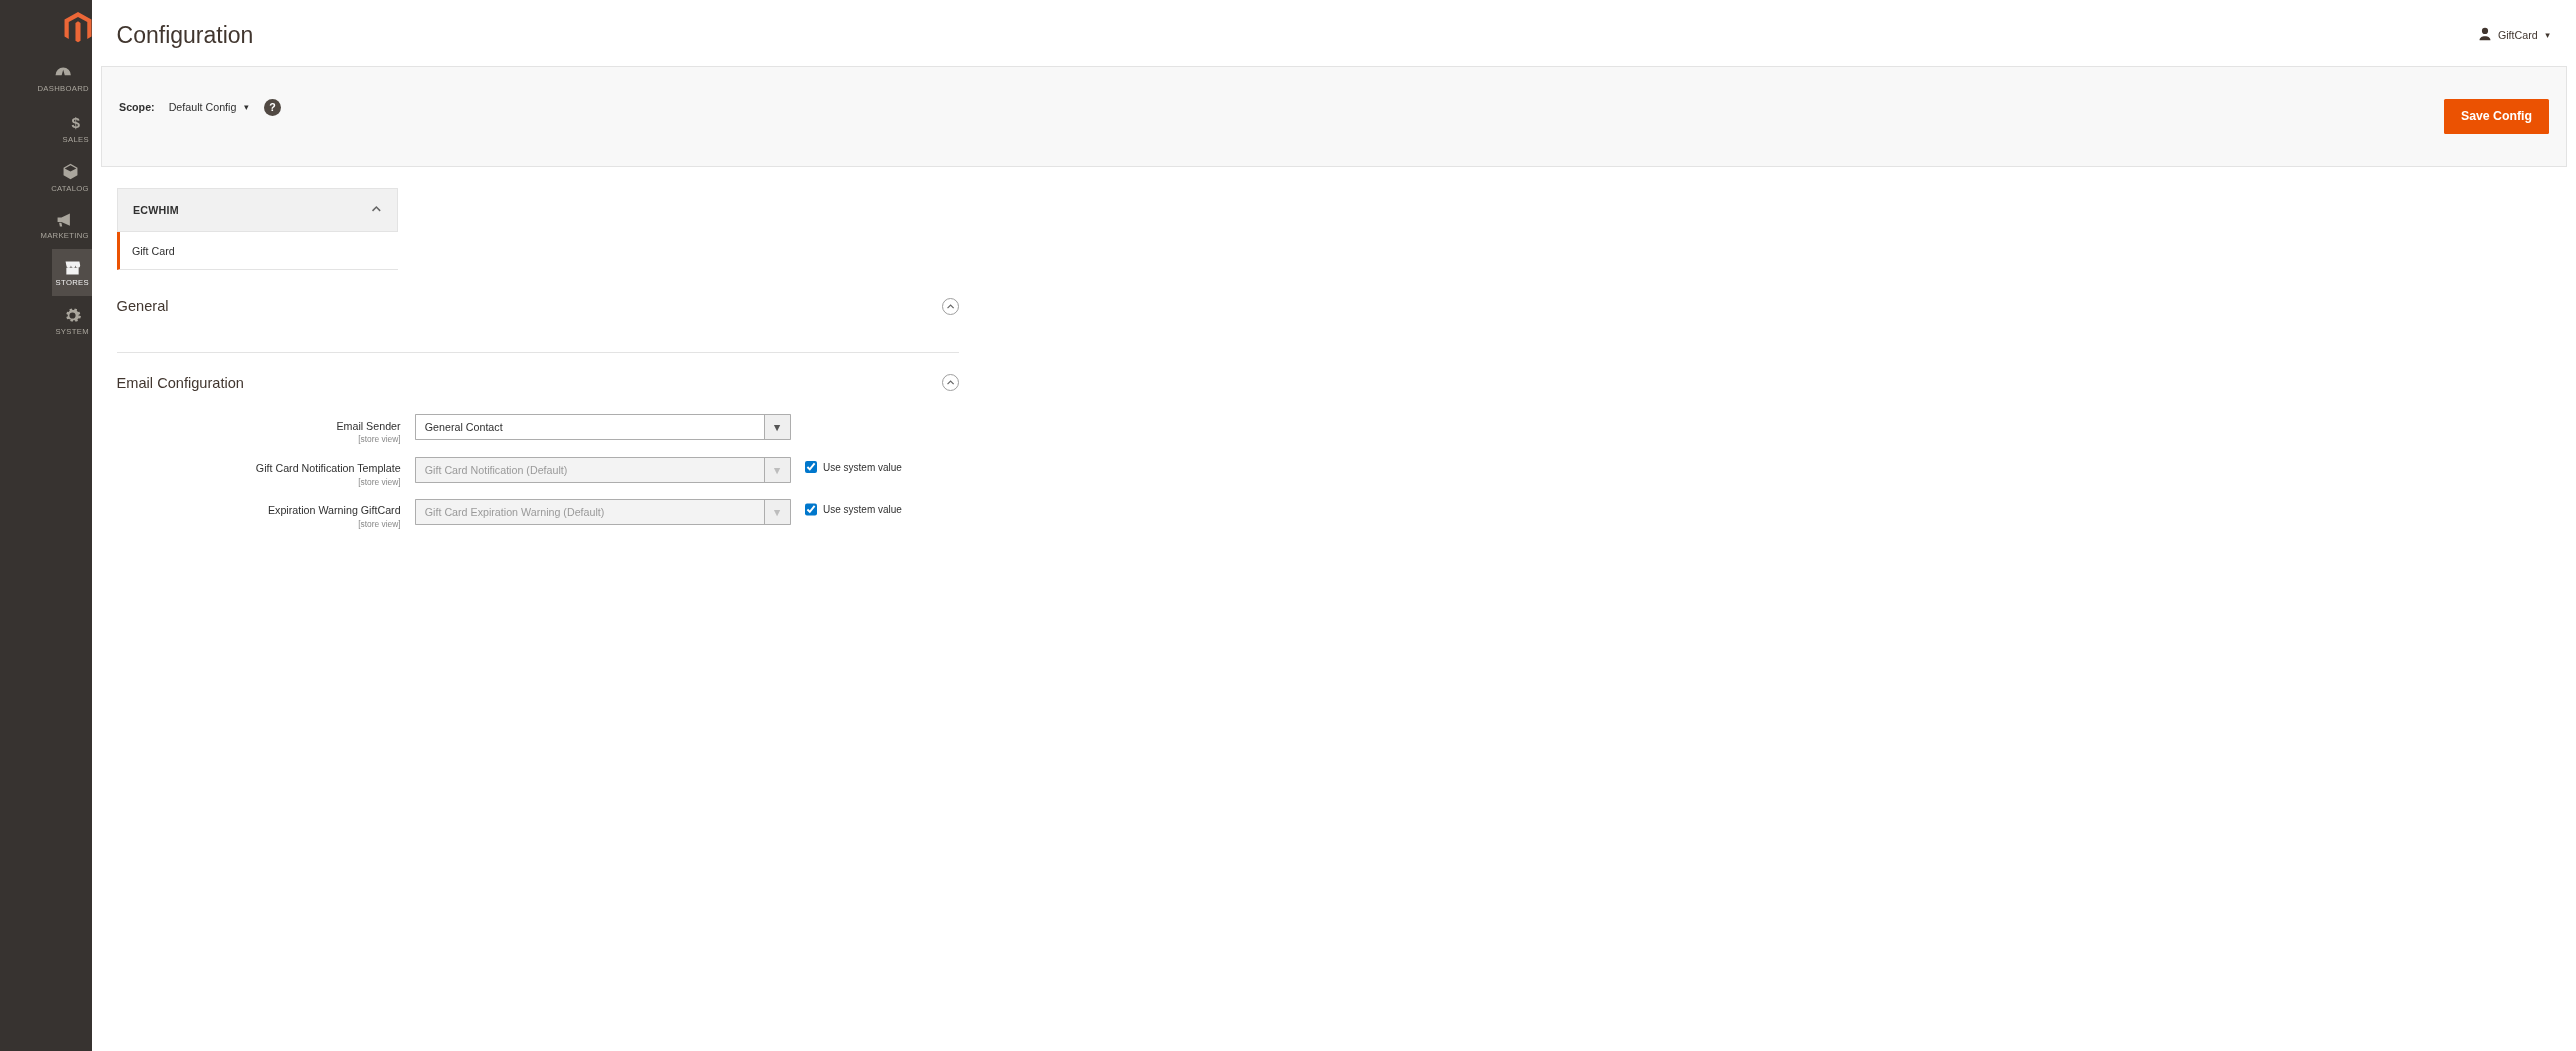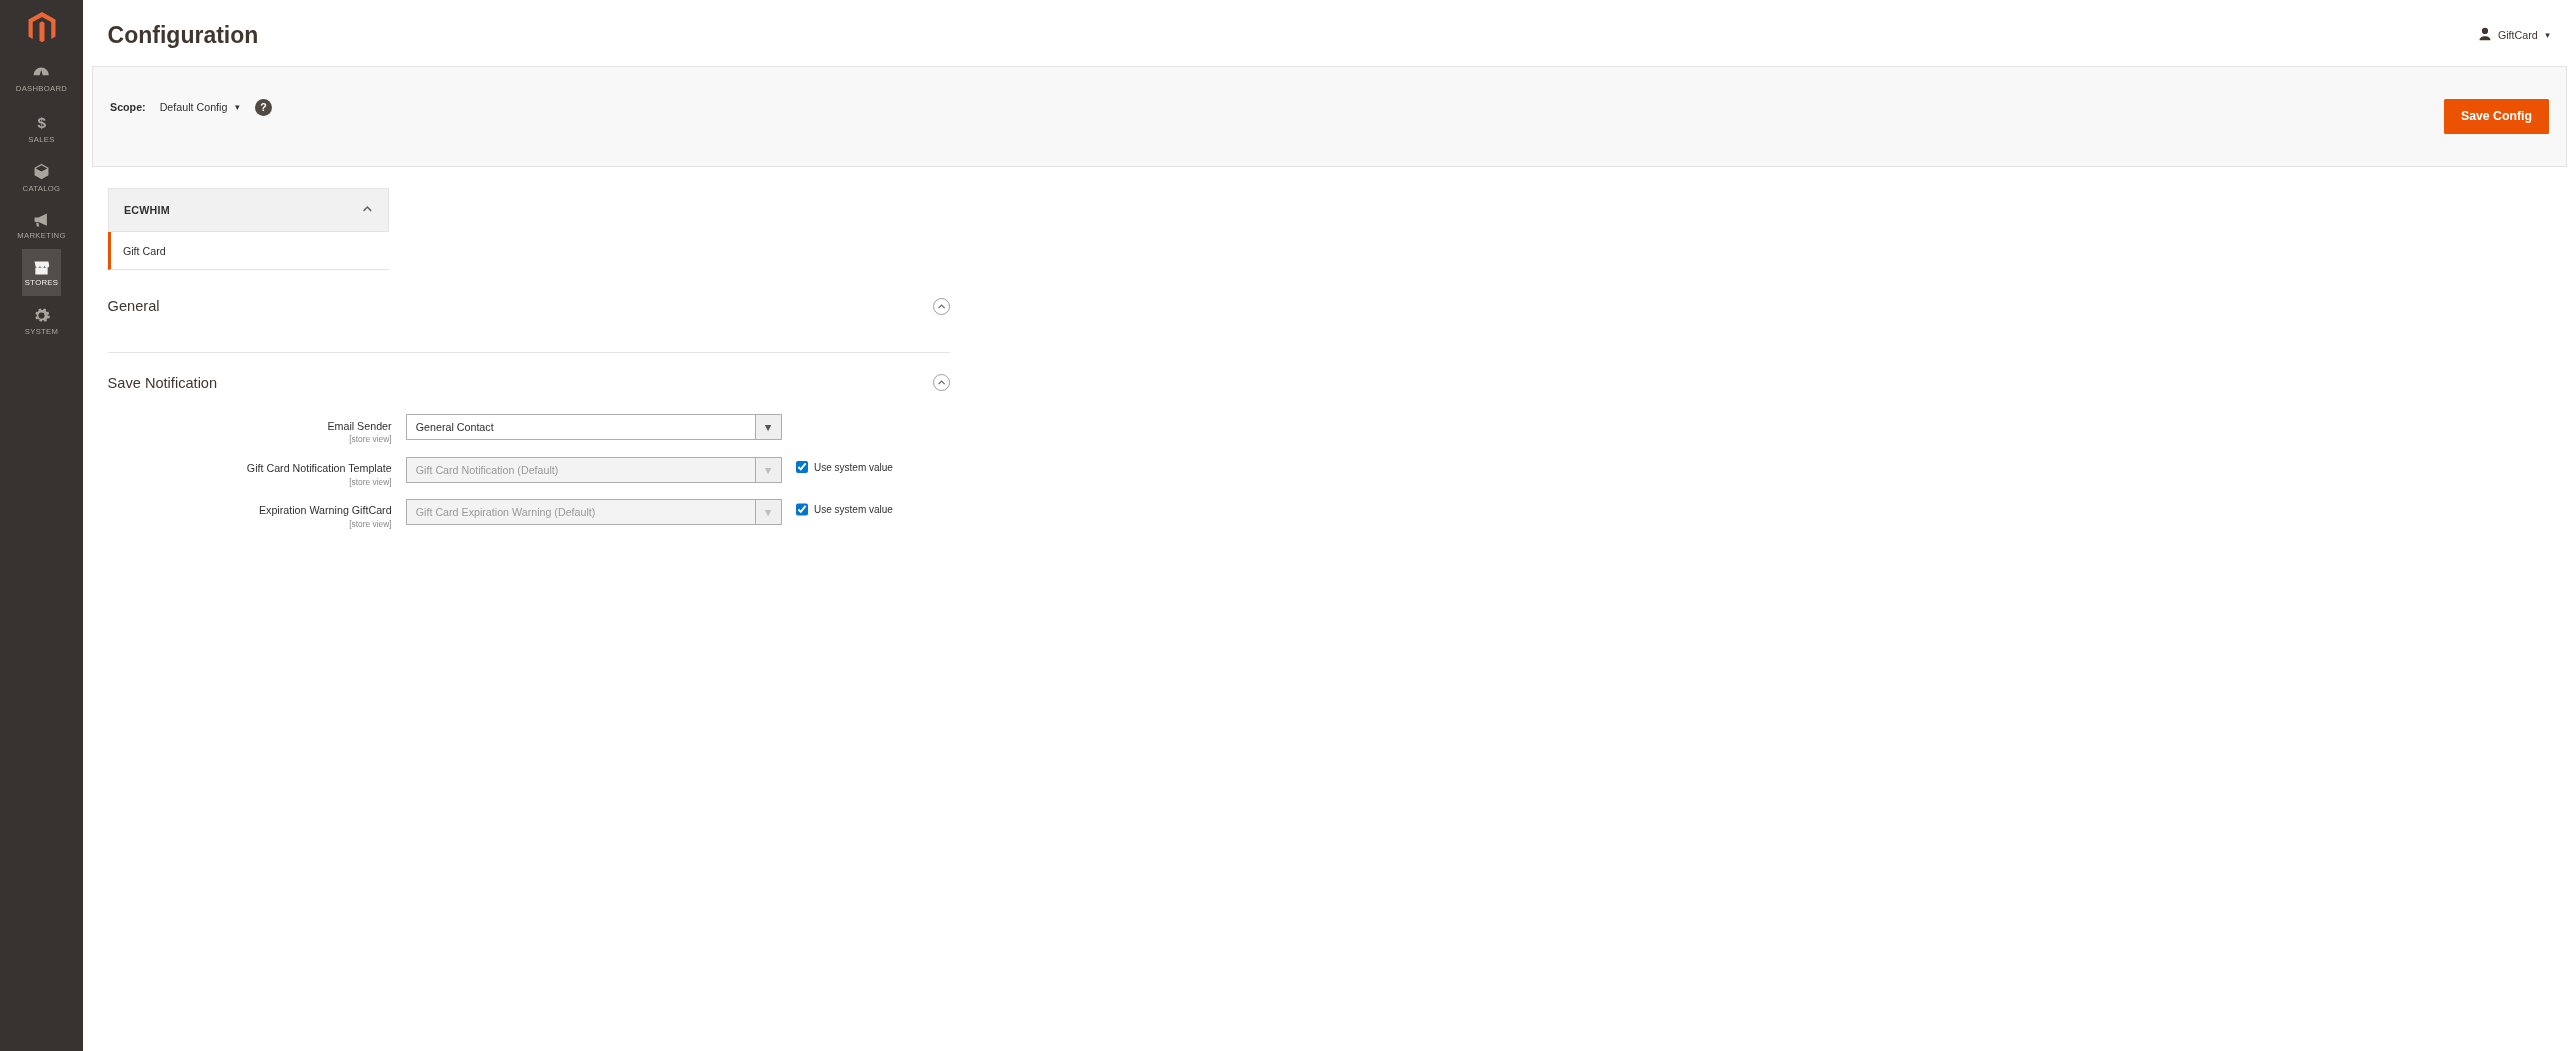--- a/index.html
+++ b/index.html
@@ -1,34 +1,34 @@
 <!DOCTYPE html>
 <html style="font-size:12.3px"><head>
 <meta charset="utf-8">
 <style>
   * { box-sizing: border-box; margin: 0; padding: 0; font-family: 'Helvetica Neue', Helvetica, Arial, sans-serif; }
   html, body { height: 100%; }
   body { display: flex; min-height: 100%; background:#fff; color:#333; }
 
   
-  .sidebar { width: 83px; background:#373330; flex:none; display:flex; flex-direction:column; align-items:center; }
+  .sidebar { width: 92px; background:#373330; flex:none; display:flex; flex-direction:column; align-items:flex-end; }
   .logo { height:55px; display:flex; align-items:center; justify-content:center; }
   .logo svg { width:28px; height:32px; }
   .nav-item { display:flex; flex-direction:column; align-items:center; justify-content:center; gap:3.1px;
               padding:10.7px 3.1px 9.2px; cursor:pointer; text-align:center; }
   .nav-item.active { background:#524d49; }
   .nav-icon { color:#aaa69d; display:flex; align-items:center; justify-content:center; }
   .nav-item.active .nav-icon { color:#f2f2f2; }
   .nav-label { font-size:7.7px; letter-spacing:.04em; color:#aaa69d; }
   .nav-item.active .nav-label { color:#f2f2f2; }
 
   
   .main { flex:1; display:flex; flex-direction:column; min-width:0; }
   .page-header { padding:21.5px 24.6px 17px; display:flex; align-items:center; justify-content:space-between; }
-  .page-title { font-size:23px; font-weight:700; color:#41362f; }
+  .page-title { font-size:23px; font-weight:400; color:#41362f; }
   .account { display:flex; align-items:center; gap:6.1px; color:#41362f; cursor:pointer; font-size:10.7px; }
   .account-caret { font-size:7.7px; color:#41362f; }
 
   .toolbar { margin:0 9px; border:0.8px solid #e3e3e3; background:#f8f8f8; padding:32px 17px;
              display:flex; align-items:flex-start; justify-content:space-between; }
   .scope-group { display:flex; align-items:center; gap:14px; }
   .scope-label { font-weight:700; font-size:10.7px; color:#303030; }
   .scope-value { display:flex; align-items:center; gap:6.1px; cursor:pointer; font-size:10.7px; color:#303030; }
   .scope-caret { font-size:7.7px; }
   .help-icon { width:17px; height:17px; border-radius:50%; background:#514943; color:#fff;
@@ -193,21 +193,21 @@
             <svg width="9.2" height="9.2" viewBox="0 0 12 12">
                 <path fill="none" stroke="#666" stroke-width="1.6" d="M2 8l4-4 4 4"></path>
               </svg>
           </span>
         </div>
 
       </div>
 
       <div class="section">
         <div class="section-head">
-          <span class="section-title">Save Notification</span>
+          <span class="section-title">Email Configuration</span>
           <span class="collapse-btn">
             <svg width="9.2" height="9.2" viewBox="0 0 12 12">
                 <path fill="none" stroke="#666" stroke-width="1.6" d="M2 8l4-4 4 4"></path>
               </svg>
           </span>
         </div>
 
         <div class="field-row">
           <div class="field-label">
             <span class="lbl">Email Sender</span>

